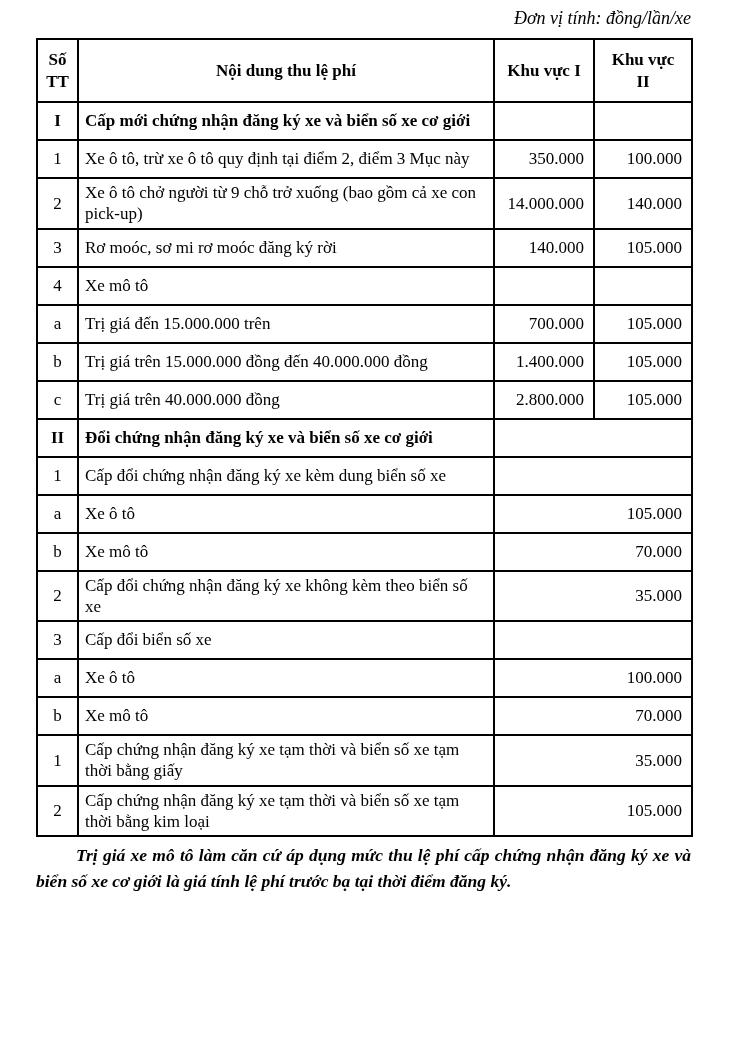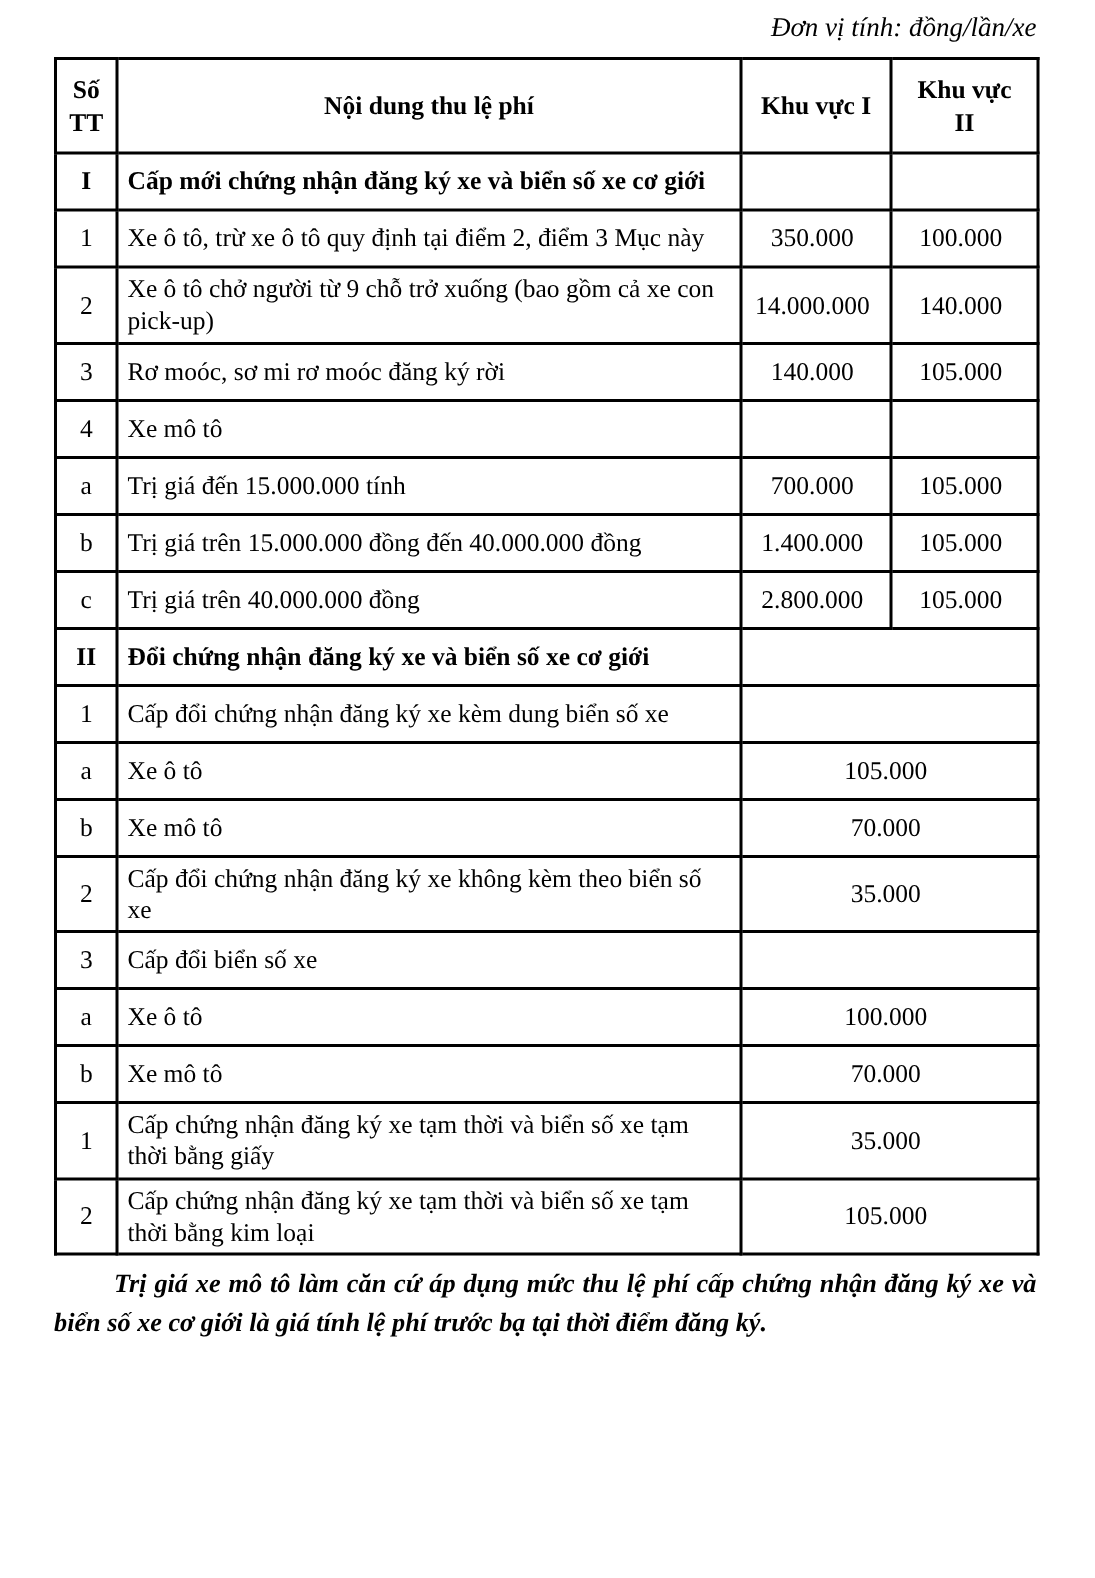--- a/index.html
+++ b/index.html
@@ -32,21 +32,21 @@
     vertical-align:middle;
     font-size:17px;
     line-height:1.25;
   }
   thead tr { height:63px; }
   th { font-weight:bold; text-align:center; padding:3px 4px; }
   th .wrap-narrow { display:inline-block; max-width:72px; }
   tbody tr { height:38px; }
   td.stt { text-align:center; padding:2px 2px; }
   td.content { padding:3px 8px 3px 6px; text-align:left; }
-  td.val { text-align:center; padding:3px 9px 3px 4px; }
+  td.val { text-align:right; padding:3px 9px 3px 4px; }
   .bold { font-weight:bold; }
   .footer-note {
     width:655px;
     margin-top:5px;
     font-weight:bold;
     font-style:italic;
     font-size:17.5px;
     line-height:1.5;
     text-align:justify;
     text-indent:40px;
@@ -100,21 +100,21 @@
           <td class="val">105.000</td>
         </tr>
         <tr>
           <td class="stt">4</td>
           <td class="content">Xe mô tô</td>
           <td class="val"></td>
           <td class="val"></td>
         </tr>
         <tr>
           <td class="stt">a</td>
-          <td class="content">Trị giá đến 15.000.000 tính</td>
+          <td class="content">Trị giá đến 15.000.000 trên</td>
           <td class="val">700.000</td>
           <td class="val">105.000</td>
         </tr>
         <tr>
           <td class="stt">b</td>
           <td class="content">Trị giá trên 15.000.000 đồng đến 40.000.000 đồng</td>
           <td class="val">1.400.000</td>
           <td class="val">105.000</td>
         </tr>
         <tr>

